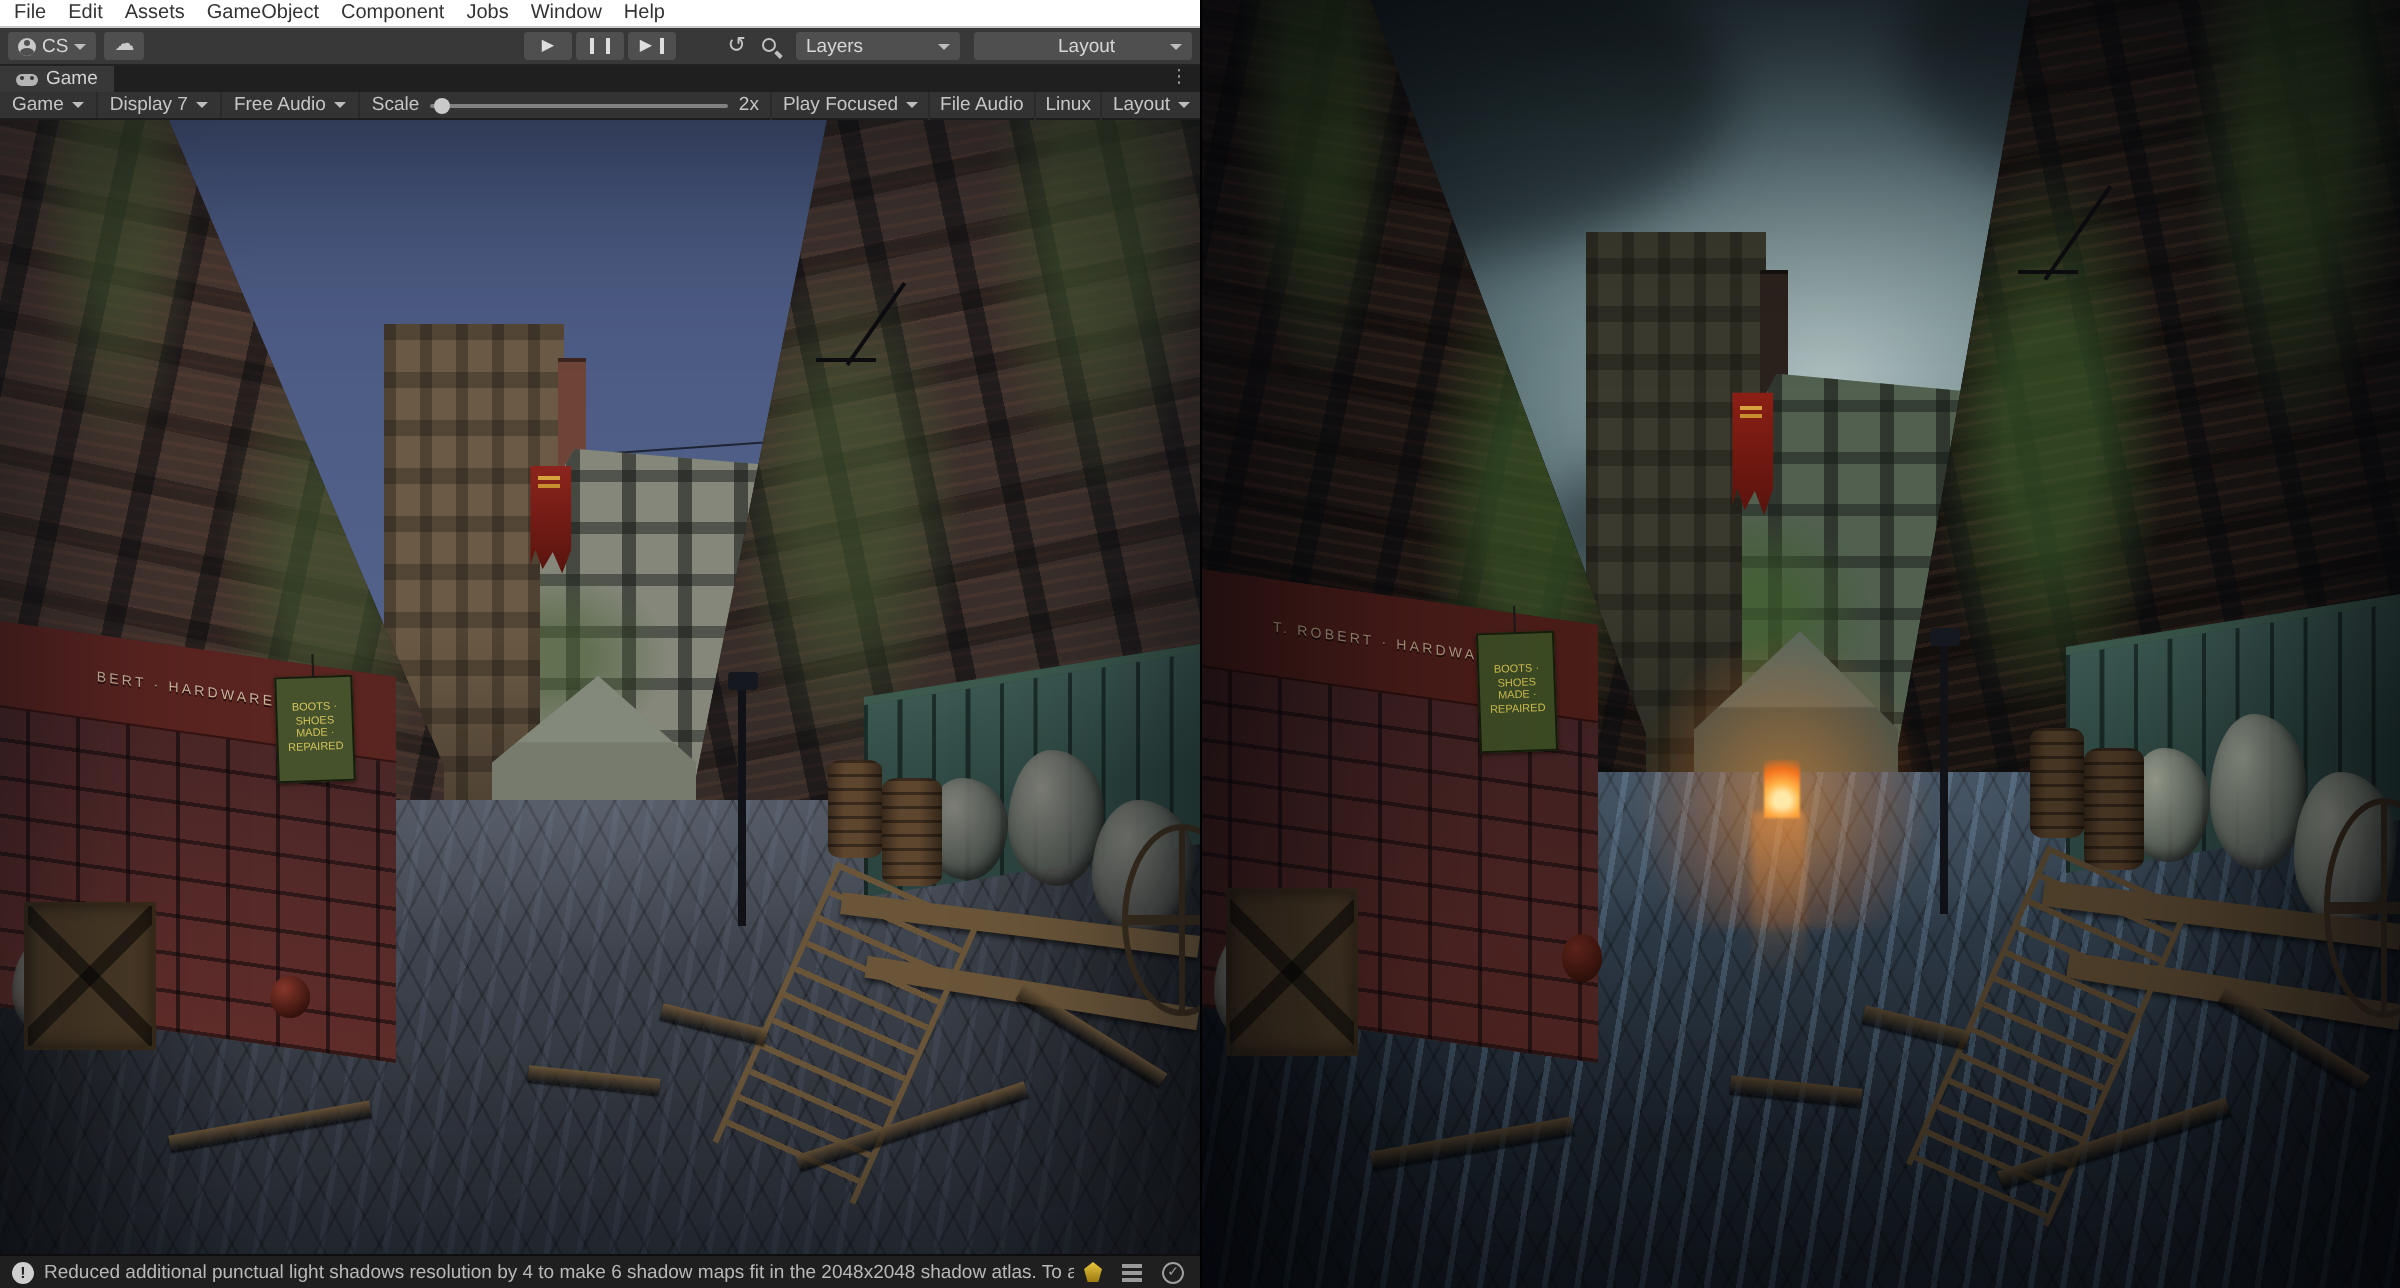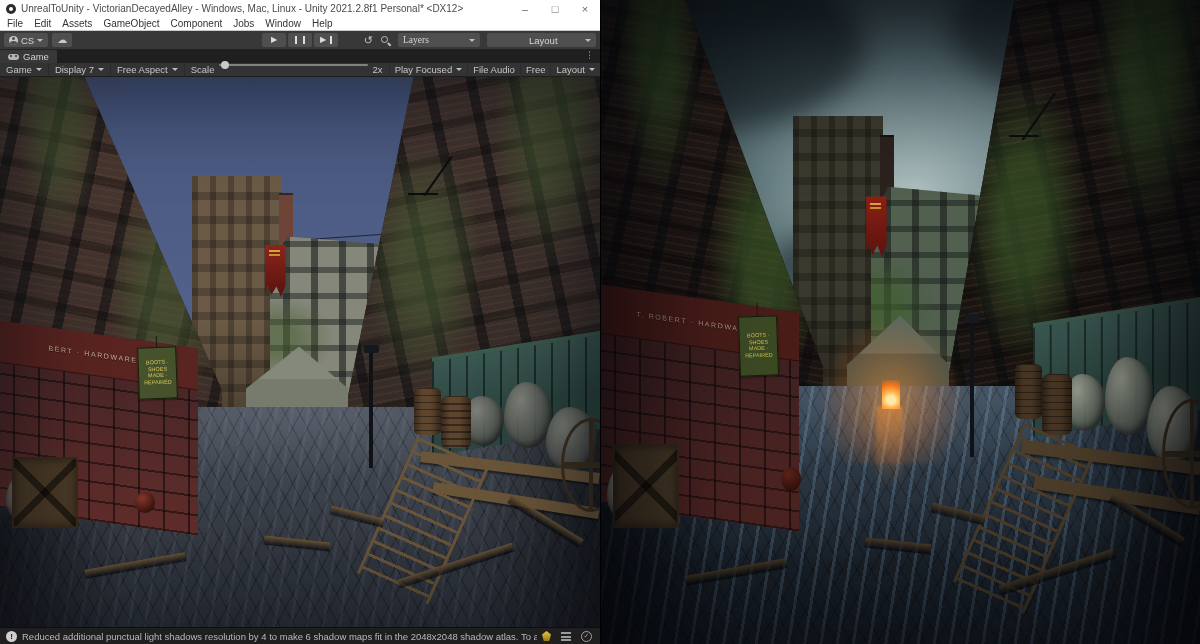--- a/index.html
+++ b/index.html
@@ -28,33 +28,33 @@
   .icon-person::after{content:'';position:absolute;left:0.9px;top:5.6px;width:7.2px;height:4.5px;border-radius:50% 50% 0 0;background:#4f4f4f;}
   .icon-cloud{font-size:10px;color:#c9c9c9;line-height:1;}
   .glyph-play{font-size:8px;color:#dedede;line-height:1;}
   .icon-pause{width:6px;height:8px;border-left:2px solid #dedede;border-right:2px solid #dedede;}
   .step-bar{width:2px;height:8px;background:#dedede;margin-left:1px;}
   .glyph-history{font-size:11px;color:#c4c4c4;line-height:1;}
   .icon-search{position:relative;width:11px;height:11px;}
   .icon-search::before{content:'';position:absolute;left:1px;top:1px;width:5px;height:5px;border:1.4px solid #c0c0c0;border-radius:50%;}
   .icon-search::after{content:'';position:absolute;left:7.6px;top:7.6px;width:3.6px;height:1.5px;background:#c0c0c0;transform:rotate(45deg);transform-origin:left center;}
   .dd{justify-content:space-between;}
-  .dd-layers{width:72px;font-family:Liberation Serif, serif;}
+  .dd-layers{width:72px;}
   .dd-layout{width:62px;padding-left:42px;}
 
   .tabrow{height:13px;background:#1f1f1f;display:flex;align-items:flex-end;position:relative;flex:0 0 auto;}
   .tab{height:13px;background:#383838;display:flex;align-items:center;gap:4px;padding:0 8px;font-size:9.5px;color:#d2d2d2;}
   .icon-gamepad{width:11px;height:6px;border-radius:3px;background:#b4b4b4;position:relative;}
   .icon-gamepad::before{content:'';position:absolute;left:1.8px;top:1.8px;width:2.2px;height:2.2px;border-radius:50%;background:#333;}
   .icon-gamepad::after{content:'';position:absolute;right:1.8px;top:1.8px;width:2.2px;height:2.2px;border-radius:50%;background:#333;}
   .more-dots{position:absolute;right:6px;top:1px;font-size:9px;color:#a8a8a8;line-height:1;}
 
   .gvbar{height:13px;background:#333333;border-bottom:1px solid #1d1d1d;display:flex;align-items:center;font-size:9.5px;color:#c6c6c6;flex:0 0 auto;}
   .gv-item{height:100%;display:flex;align-items:center;gap:4px;padding:0 6px;border-right:1px solid #2a2a2a;white-space:nowrap;}
-  .gv-scale{display:flex;align-items:flex-start;gap:5px;flex:1;padding:0 6px;min-width:0;}
+  .gv-scale{display:flex;align-items:center;gap:5px;flex:1;padding:0 6px;min-width:0;}
   .track{flex:1;max-width:150px;height:2px;background:#818181;position:relative;border-radius:1px;}
   .knob{position:absolute;left:2px;top:-3px;width:8px;height:8px;border-radius:50%;background:#c9c9c9;}
   .gv-right{margin-left:auto;display:flex;align-items:center;height:100%;}
   .gv-right .gv-item{border-right:none;border-left:1px solid #2a2a2a;padding:7px 5px;}
 
   .viewport{flex:1;position:relative;overflow:hidden;background:#000;}
   .statusbar{height:16px;background:#1f1f1f;border-top:1px solid #0d0d0d;display:flex;align-items:center;gap:5px;padding:0 6px;flex:0 0 auto;}
   .icon-warn{width:11px;height:11px;border-radius:50%;background:#cfcfcf;color:#1c1c1c;font-size:8px;font-weight:bold;display:flex;align-items:center;justify-content:center;flex:0 0 auto;}
   .icon-warn::before{content:'!';}
   .status-text{font-size:9.5px;color:#b8b8b8;white-space:nowrap;overflow:hidden;flex:1;}
@@ -150,29 +150,20 @@
   .fire-reflect{display:var(--fire-display);position:absolute;left:45.8%;top:63%;width:4.5%;height:13%;background:linear-gradient(rgba(255,150,60,0.4),transparent);filter:blur(1.5px);}
   .vignette{position:absolute;inset:0;box-shadow:var(--vig);pointer-events:none;}
 </style>
 </head>
 <body>
 
 <div class="page">
 
   <div class="editor">
 
-    <div class="titlebar">
-      <span class="icon-unity"></span>
-      <span class="title-text">UnrealToUnity - VictorianDecayedAlley - Windows, Mac, Linux - Unity 2021.2.8f1 Personal* &lt;DX12&gt;</span>
-      <div class="win-controls">
-        <span class="win-btn">–</span>
-        <span class="win-btn">□</span>
-        <span class="win-btn">×</span>
-      </div>
-    </div>
 
     <div class="menubar">
       <span class="menu-item">File</span>
       <span class="menu-item">Edit</span>
       <span class="menu-item">Assets</span>
       <span class="menu-item">GameObject</span>
       <span class="menu-item">Component</span>
       <span class="menu-item">Jobs</span>
       <span class="menu-item">Window</span>
       <span class="menu-item">Help</span>
@@ -226,40 +217,40 @@
     <div class="gvbar">
       <div class="gv-item">
         <span>Game</span>
         <span class="caret"></span>
       </div>
       <div class="gv-item">
         <span>Display 7</span>
         <span class="caret"></span>
       </div>
       <div class="gv-item">
-        <span>Free Aspect</span>
+        <span>Free Audio</span>
         <span class="caret"></span>
       </div>
       <div class="gv-scale">
         <span>Scale</span>
         <div class="track">
           <div class="knob"></div>
         </div>
         <span>2x</span>
       </div>
       <div class="gv-right">
         <div class="gv-item">
           <span>Play Focused</span>
           <span class="caret"></span>
         </div>
         <div class="gv-item">
           <span>File Audio</span>
         </div>
         <div class="gv-item">
-          <span>Free</span>
+          <span>Linux</span>
         </div>
         <div class="gv-item">
           <span>Layout</span>
           <span class="caret"></span>
         </div>
       </div>
     </div>
 
     <div class="viewport">
       <div class="scene scene--day">

